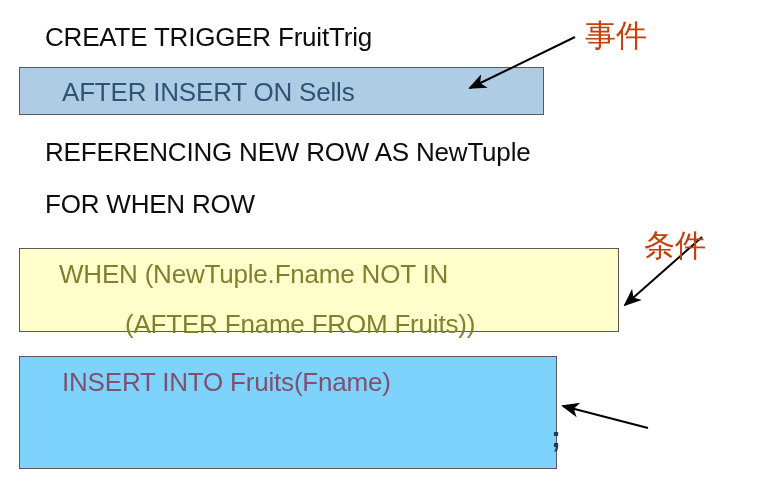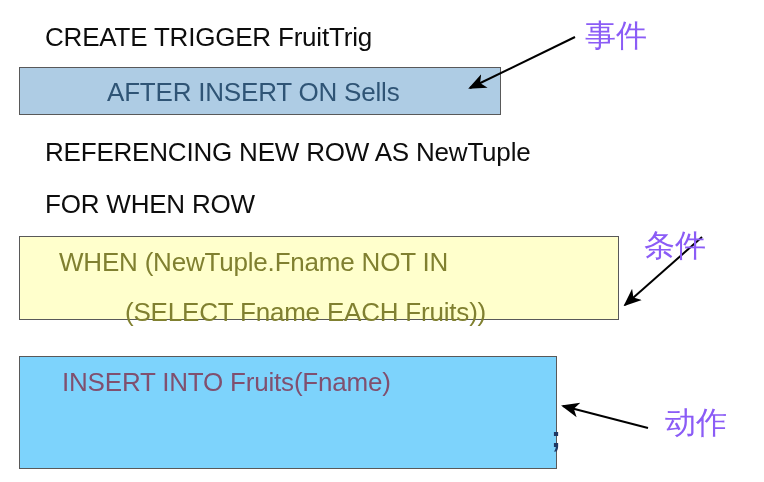--- a/index.html
+++ b/index.html
@@ -58,21 +58,21 @@
     font-family: "Liberation Sans", sans-serif;
     font-size: 30px;
     line-height: 38px;
     color: #1f3864;
     font-weight: 700;
   }
 
   
   .annotation {
     position: absolute;
-    color: #8b5cf6;
+    color: #c2410c;
     font-family: "Liberation Sans", sans-serif;
     font-size: 31px;
     line-height: 36px;
     white-space: nowrap;
   }
 
   svg.arrows {
     position: absolute;
     left: 0;
     top: 0;
@@ -81,31 +81,31 @@
     pointer-events: none;
   }
 </style>
 </head>
 <body>
 
 <div id="canvas">
 
   <div class="code-line plain" style="left:45px; top:18px;">CREATE TRIGGER FruitTrig</div>
 
-  <div class="box box-event" style="left:19px; top:67px; width:482px; height:48px;padding-left:45px;">
+  <div class="box box-event" style="left:19px; top:67px; width:525px; height:48px;">
     <div class="code-line" style="padding:5px 0 0 42px;">AFTER INSERT ON Sells</div>
   </div>
 
   <div class="code-line plain" style="left:45px; top:133px;text-align:right;">REFERENCING NEW ROW AS NewTuple</div>
 
   <div class="code-line plain" style="left:45px; top:185px;">FOR WHEN ROW</div>
 
-  <div class="box box-condition" style="left:19px; top:236px; width:600px; height:84px;">
+  <div class="box box-condition" style="left:19px; top:248px; width:600px; height:84px;">
     <div class="code-line" style="padding:6px 0 0 39px;">WHEN (NewTuple.Fname NOT IN</div>
-    <div class="code-line" style="padding:12px 0 0 105px;">(SELECT Fname EACH Fruits))</div>
+    <div class="code-line" style="padding:12px 0 0 105px;">(AFTER Fname FROM Fruits))</div>
   </div>
 
   <div class="box box-action" style="left:19px; top:356px; width:538px; height:113px;">
     <div class="code-line" style="padding:6px 0 0 42px;">INSERT INTO Fruits(Fname)</div>
   </div>
 
   <div class="trailing-semi" style="left:551px; top:418px;">;</div>
 
   <svg class="arrows" viewBox="0 0 764 482">
     <defs>
@@ -118,15 +118,14 @@
 
     <line x1="702" y1="237" x2="625" y2="305" stroke="#000000" stroke-width="2" marker-end="url(#ah)"></line>
 
     <line x1="648" y1="428" x2="563" y2="406" stroke="#000000" stroke-width="2" marker-end="url(#ah)"></line>
   </svg>
 
   <div class="annotation" style="left:585px; top:18px;">事件</div>
 
   <div class="annotation" style="left:644px; top:228px;">条件</div>
 
-  <div class="annotation" style="left:665px; top:405px;">动作</div>
 
 </div>
 
 </body></html>

